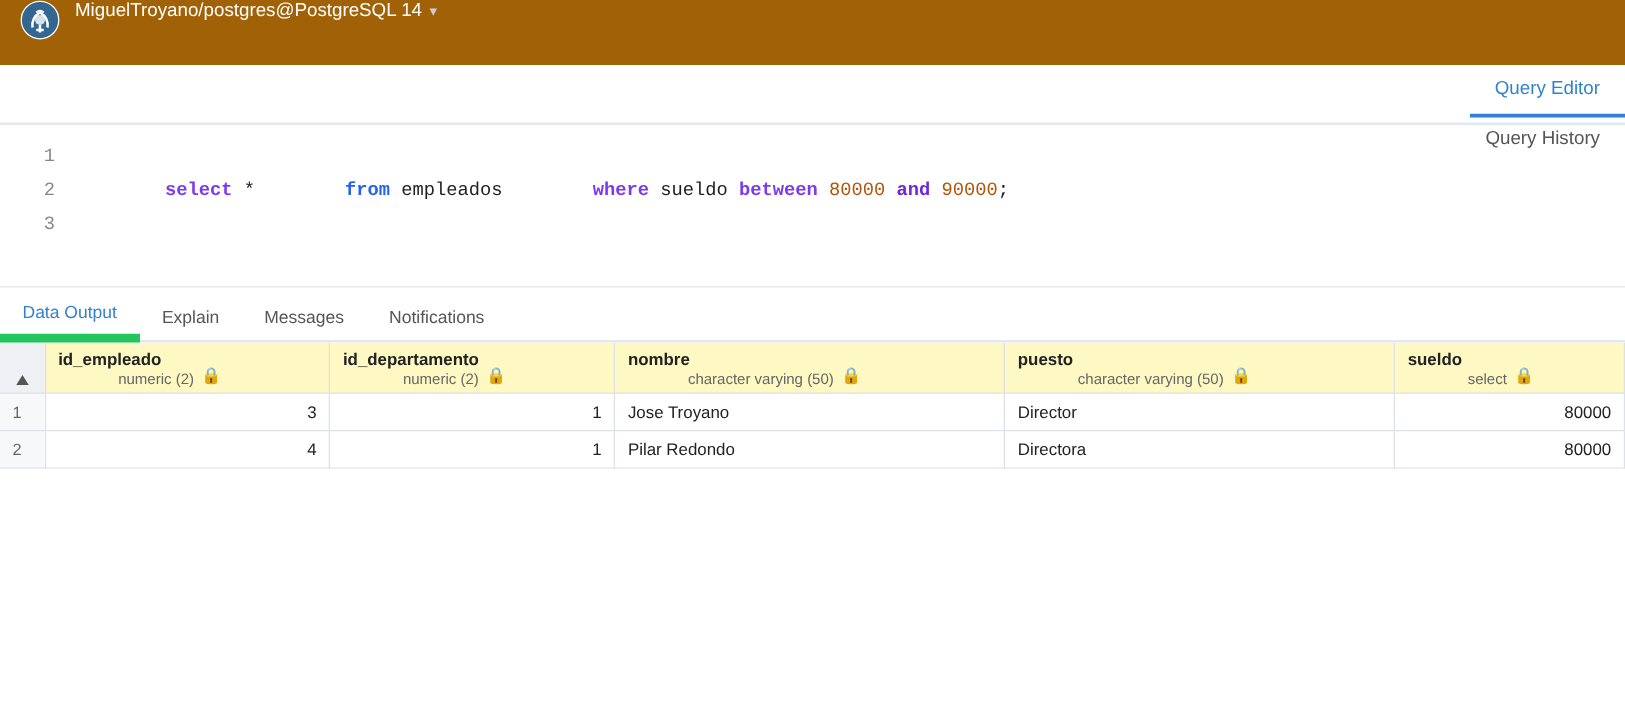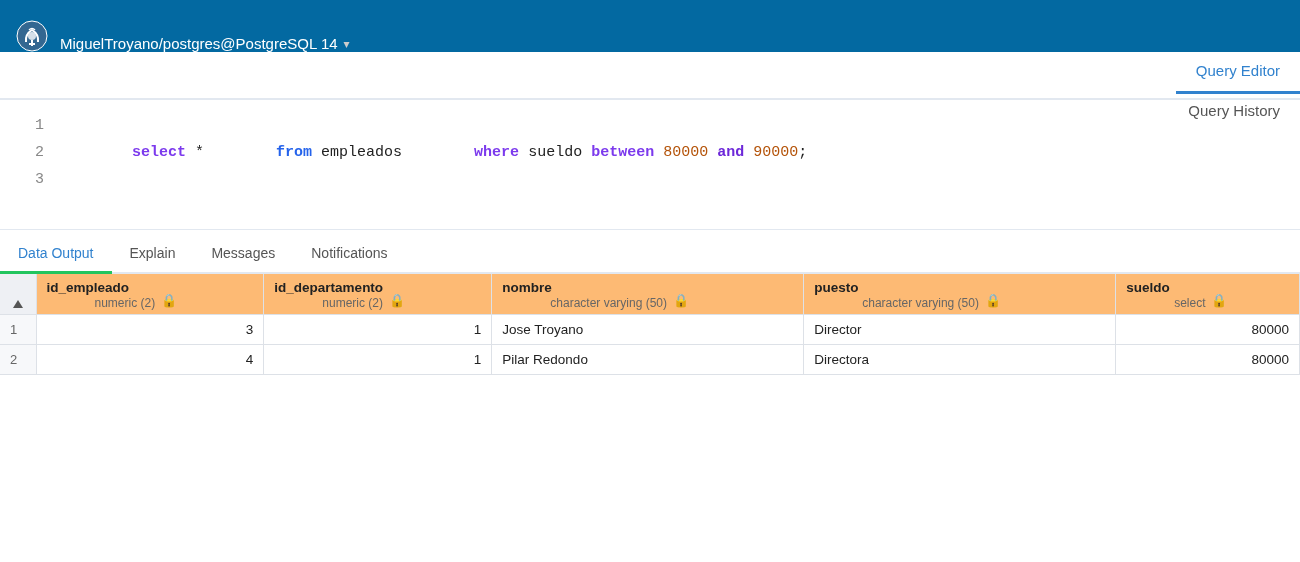--- a/index.html
+++ b/index.html
@@ -7,24 +7,24 @@
       font-family: 'Segoe UI', Arial, sans-serif;
       font-size: 14px;
       background: #fff;
       width: 1300px;
       height: 562px;
       overflow: hidden;
     }
 
     
     .top-bar {
-      background: #0369a1;
+      background: #a16207;
       height: 52px;
       display: flex;
-      align-items: flex-end;
+      align-items: flex-start;
       padding: 0 16px;
       gap: 12px;
     }
     .top-bar-icon {
       width: 32px;
       height: 32px;
     }
     .top-bar-title {
       color: #fff;
       font-size: 15px;
@@ -114,36 +114,36 @@
     .result-tab {
       padding: 8px 18px 10px 18px;
       font-size: 14px;
       cursor: pointer;
       color: #555;
       border-bottom: 3px solid transparent;
       margin-bottom: -2px;
     }
     .result-tab.active {
       color: #3182ce;
-      border-bottom: 3px solid #22c55e;
+      border-bottom: 7px solid #22c55e;
       font-weight: 500;
       margin-top: 22px;
     }
 
     
     .data-table-wrap {
       overflow: auto;
     }
     table {
       border-collapse: collapse;
       width: 100%;
       font-size: 13.5px;
     }
     thead tr {
-      background: #fdba74;
+      background: #fef9c3;
       border-bottom: 1px solid #dde1e7;
     }
     th {
       border-right: 1px solid #dde1e7;
       border-bottom: 1px solid #dde1e7;
       padding: 6px 10px 4px 10px;
       text-align: left;
       font-weight: normal;
       color: #222;
       vertical-align: bottom;

